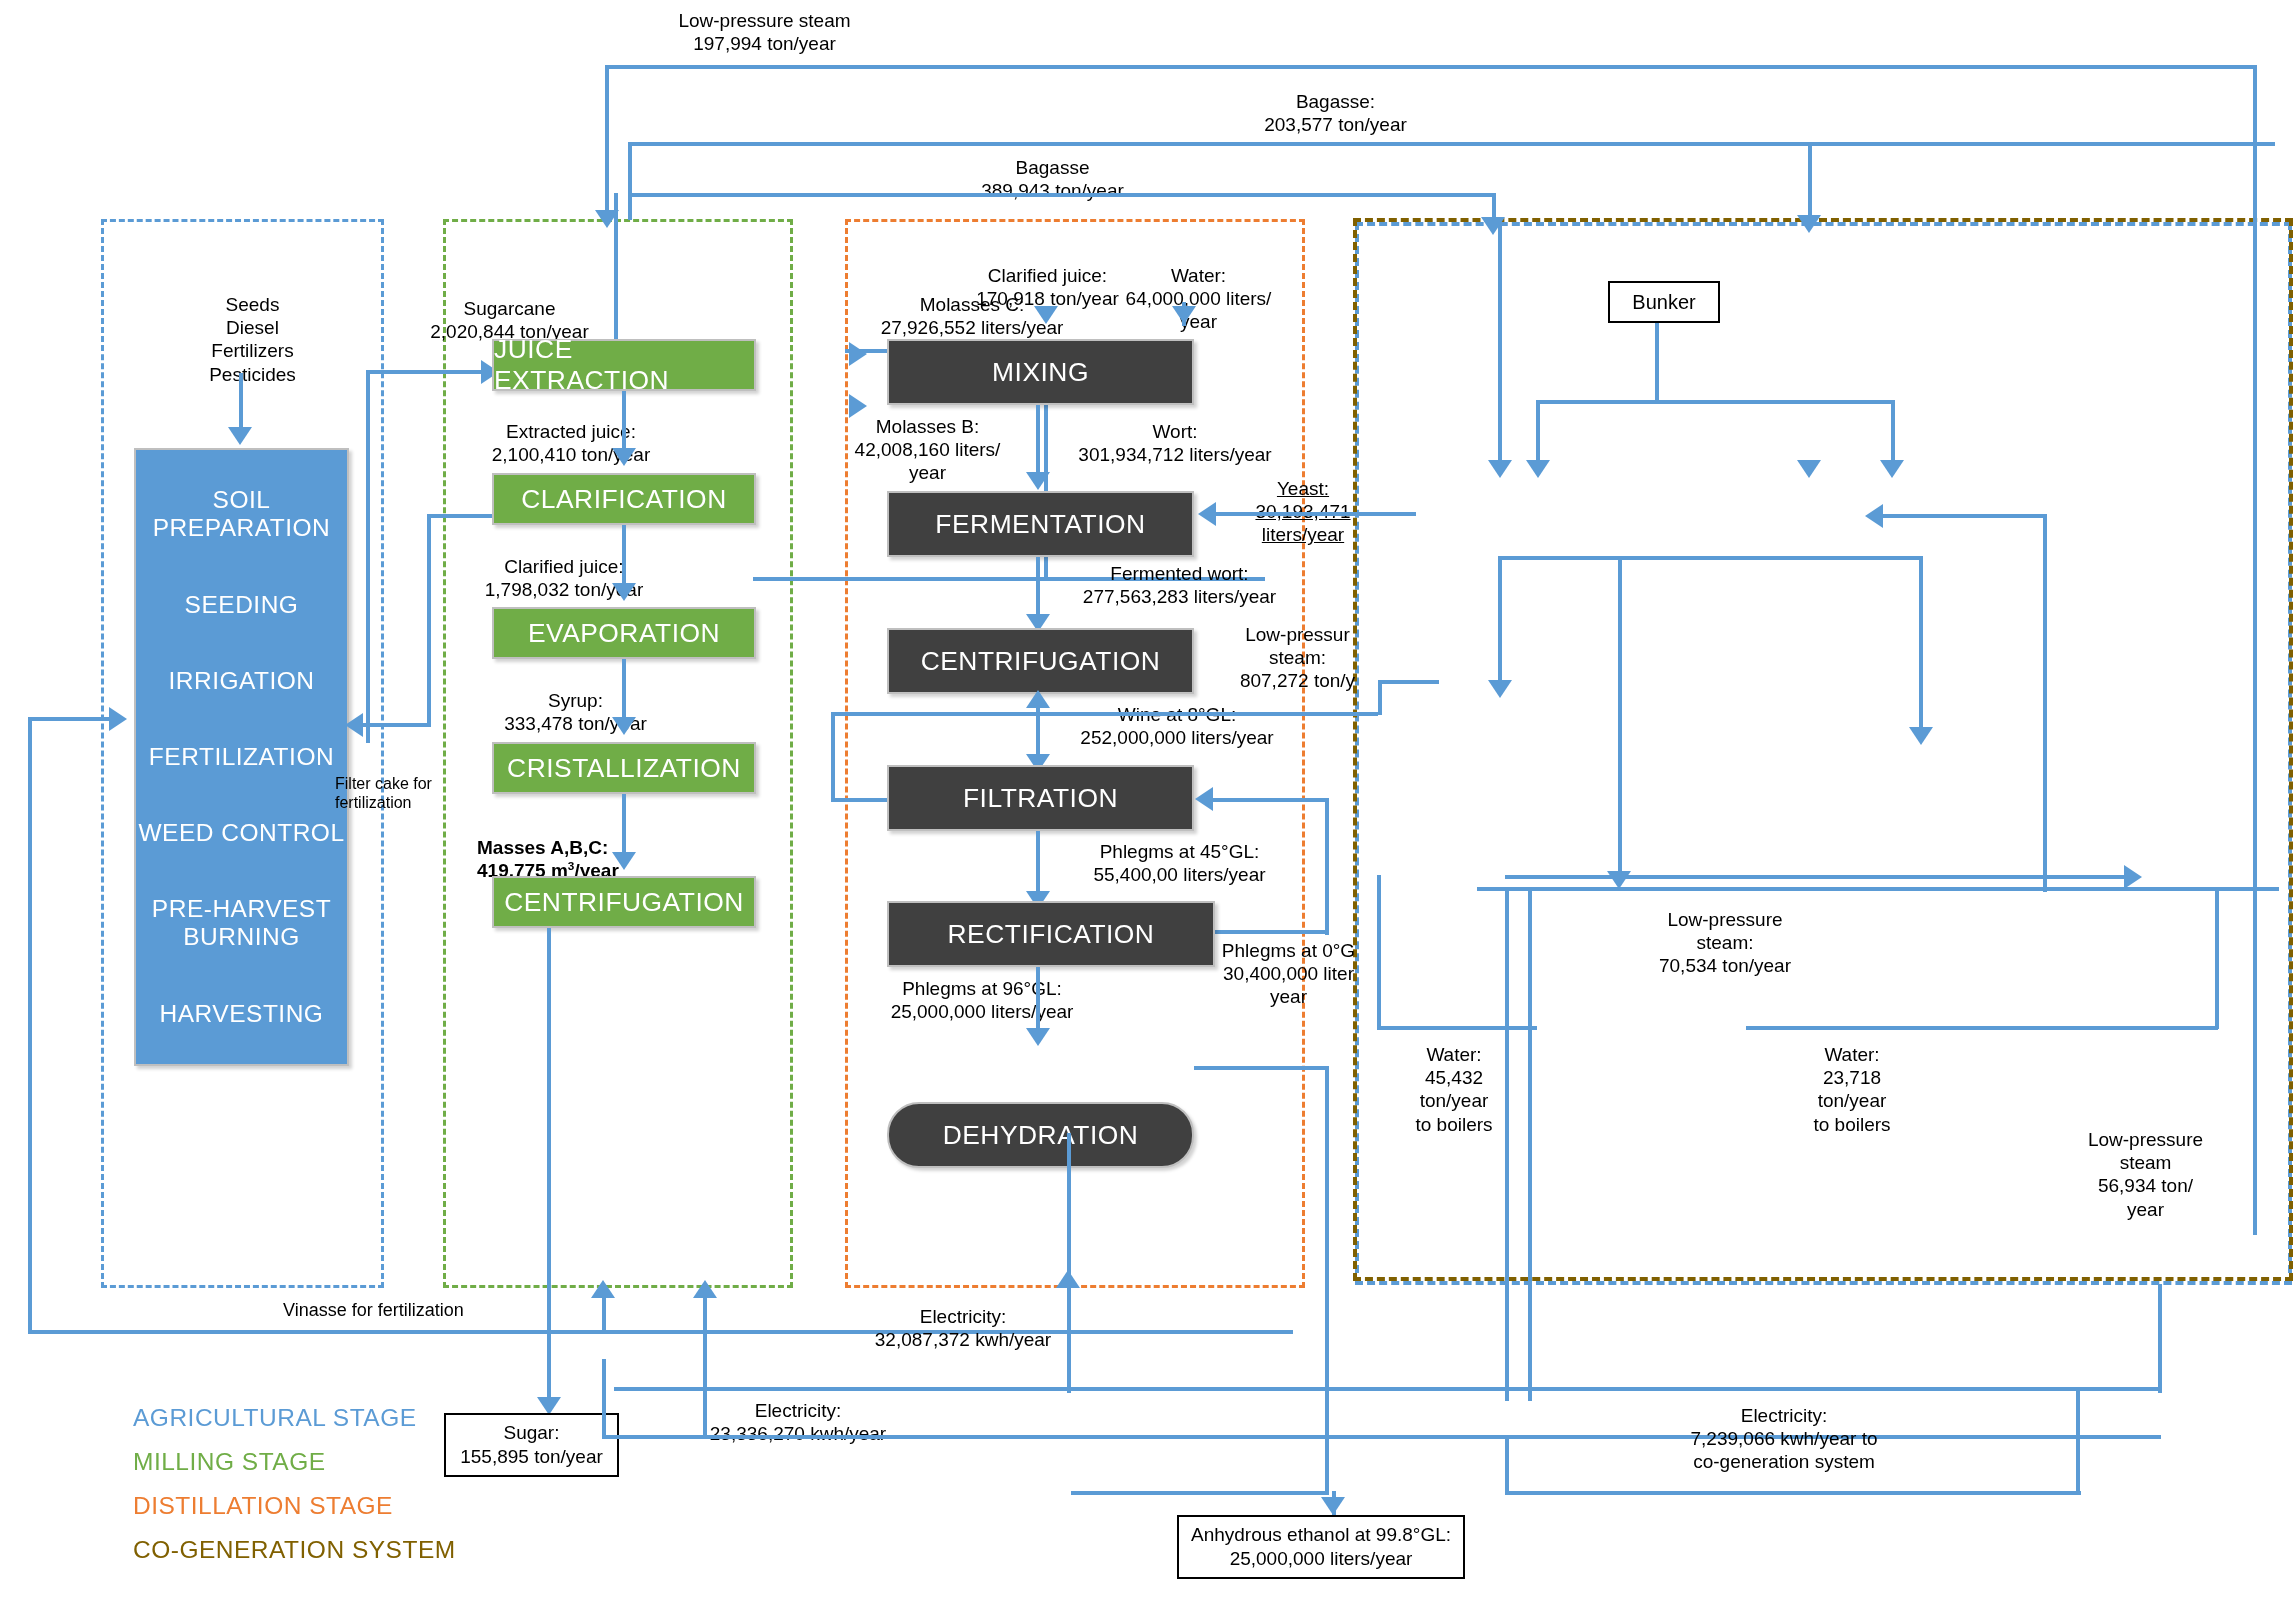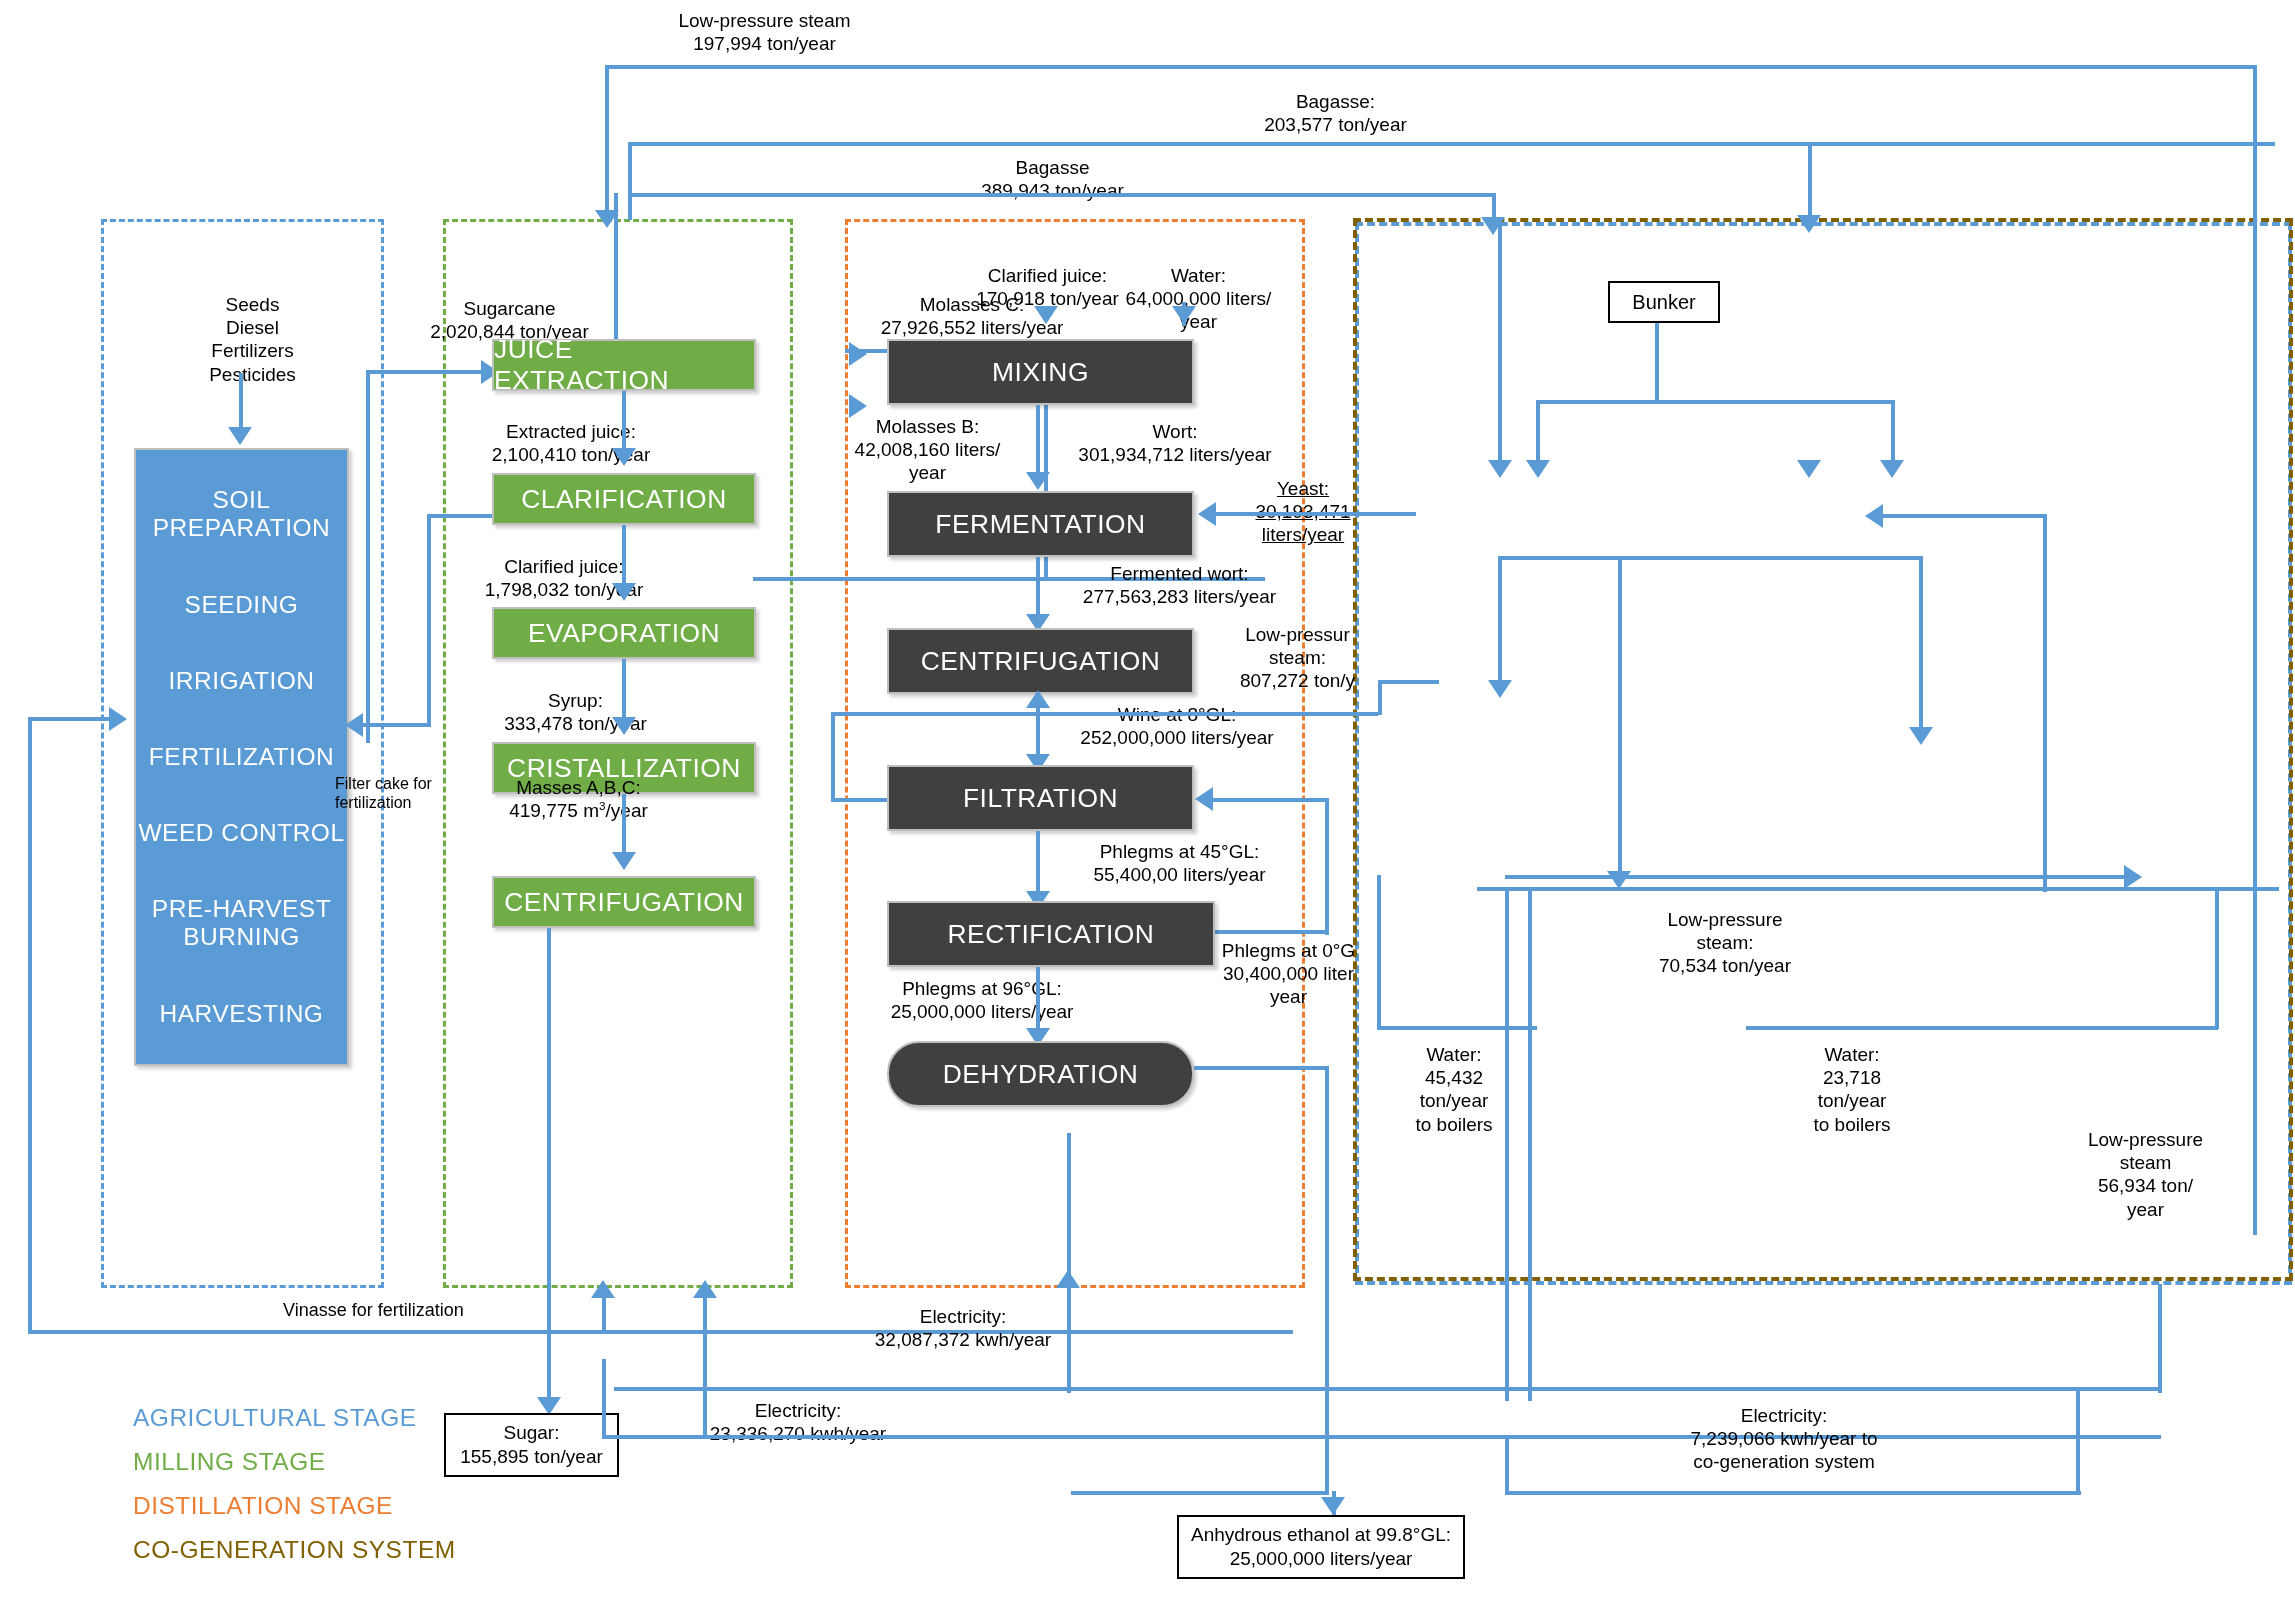--- a/index.html
+++ b/index.html
@@ -163,21 +163,21 @@
     <span>EVAPORATION</span>
   </div>
   <div class="lbl" style="left:481px;top:689px;width:189px;">Syrup:
 333,478 ton/year</div>
   <div class="vline" style="left:622px;top:659px;height:61px;"></div>
   <div class="arr down" style="left:612px;top:717px;"></div>
 
   <div class="pbox green" style="left:492px;top:742px;width:264px;height:52px;">
     <span>CRISTALLIZATION</span>
   </div>
-  <div class="lbl left" style="left:477px;top:776px;width:203px;text-align:center;"><span>Masses A,B,C:</span><br><span>419,775 m</span><sup>3</sup><span>/year</span></div>
+  <div class="lbl left" style="left:477px;top:836px;width:203px;text-align:left;font-weight:bold;"><span>Masses A,B,C:</span><br><span>419,775 m</span><sup>3</sup><span>/year</span></div>
   <div class="vline" style="left:622px;top:794px;height:61px;"></div>
   <div class="arr down" style="left:612px;top:852px;"></div>
 
   <div class="pbox green" style="left:492px;top:876px;width:264px;height:52px;">
     <span>CENTRIFUGATION</span>
   </div>
 
   <div class="vline" style="left:547px;top:928px;height:477px;"></div>
   <div class="arr down" style="left:537px;top:1397px;"></div>
   <div class="obox" style="left:444px;top:1413px;width:175px;height:64px;">Sugar:
@@ -264,21 +264,21 @@
   </div>
   <div class="lbl" style="left:1213px;top:939px;width:151px;">Phlegms at 0°G
 30,400,000 liter
 year</div>
 
   <div class="lbl" style="left:864px;top:977px;width:236px;">Phlegms at 96°GL:
 25,000,000 liters/year</div>
   <div class="vline" style="left:1036px;top:967px;height:66px;"></div>
   <div class="arr down" style="left:1026px;top:1028px;"></div>
 
-  <div class="pbox orange" style="left:887px;top:1041px;width:307px;height:66px;border-radius:32px;">
+  <div class="pbox orange" style="left:887px;top:1102px;width:307px;height:66px;border-radius:32px;">
     <span>DEHYDRATION</span>
   </div>
 
   <div class="hline" style="left:1194px;top:1066px;width:135px;"></div>
   <div class="vline" style="left:1325px;top:1066px;height:429px;"></div>
   <div class="hline" style="left:1071px;top:1491px;width:257px;"></div>
   <div class="vline" style="left:1332px;top:1491px;height:23.6px;"></div>
   <div class="arr down" style="left:1321px;top:1497px;"></div>
   <div class="obox" style="left:1177px;top:1515px;width:288px;height:64px;">Anhydrous ethanol at 99.8°GL:
 25,000,000 liters/year</div>

